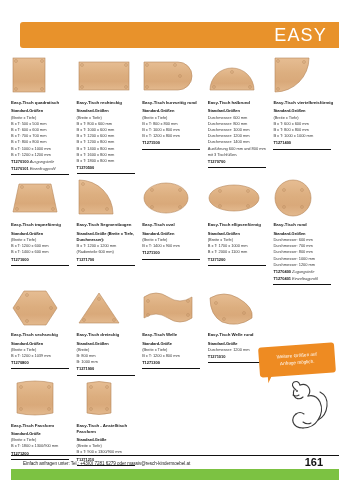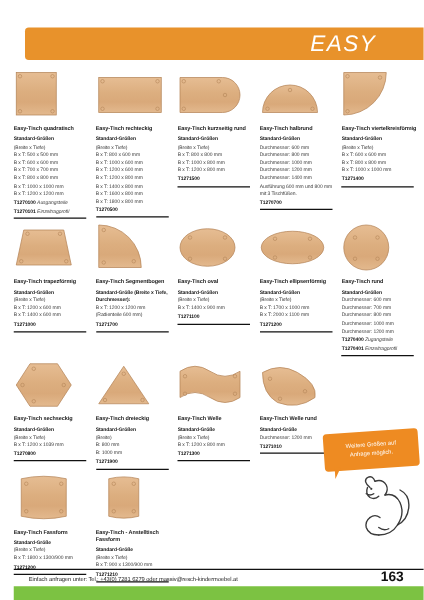--- a/index.html
+++ b/index.html
@@ -11,21 +11,21 @@
     position:relative;
   }
   .header-bar {
     position:absolute; left:20px; top:22px; width:319px; height:26px;
     background:#e8922b;
     border-radius:3px 0 0 3px;
     display:flex; align-items:center; justify-content:flex-end;
   }
   .header-title {
     color:#ffffff; font-size:18px; letter-spacing:1.2px;
-    font-weight:300; padding-right:38px; line-height:1;font-style:italic;
+    font-weight:300; padding-right:12px; line-height:1;
   }
   .grid { position:absolute; left:11px; top:56px; width:328px; }
   .row { display:flex; width:100%; }
   .cell { width:65.6px; padding-right:5px; position:relative; }
   .shape-box {
     height:40px; display:flex; align-items:flex-end;
     justify-content:flex-start; margin-bottom:4px;
   }
   .title {
     font-size:4.4px; font-weight:bold; color:#1a1a1a;
@@ -536,14 +536,14 @@
       <path d="M36 42 Q44 38 45 28 Q46 18 38 14"></path>
       <circle cx="15" cy="13" r="0.9" fill="#3a3a3a" stroke="none"></circle>
       <path d="M11 17 Q14 19 17 17"></path>
       <path d="M21 44 Q25 47 29 45"></path>
     </g>
   </svg>
 </div>
 
 <div class="footer-rule"></div>
 <div class="footer-text">Einfach anfragen unter: Tel.: +43(0) 7281 6279 oder massiv@resch-kindermoebel.at</div>
-<div class="page-num">163</div>
+<div class="page-num">161</div>
 <div class="green-bar"></div>
 
 </body></html>

